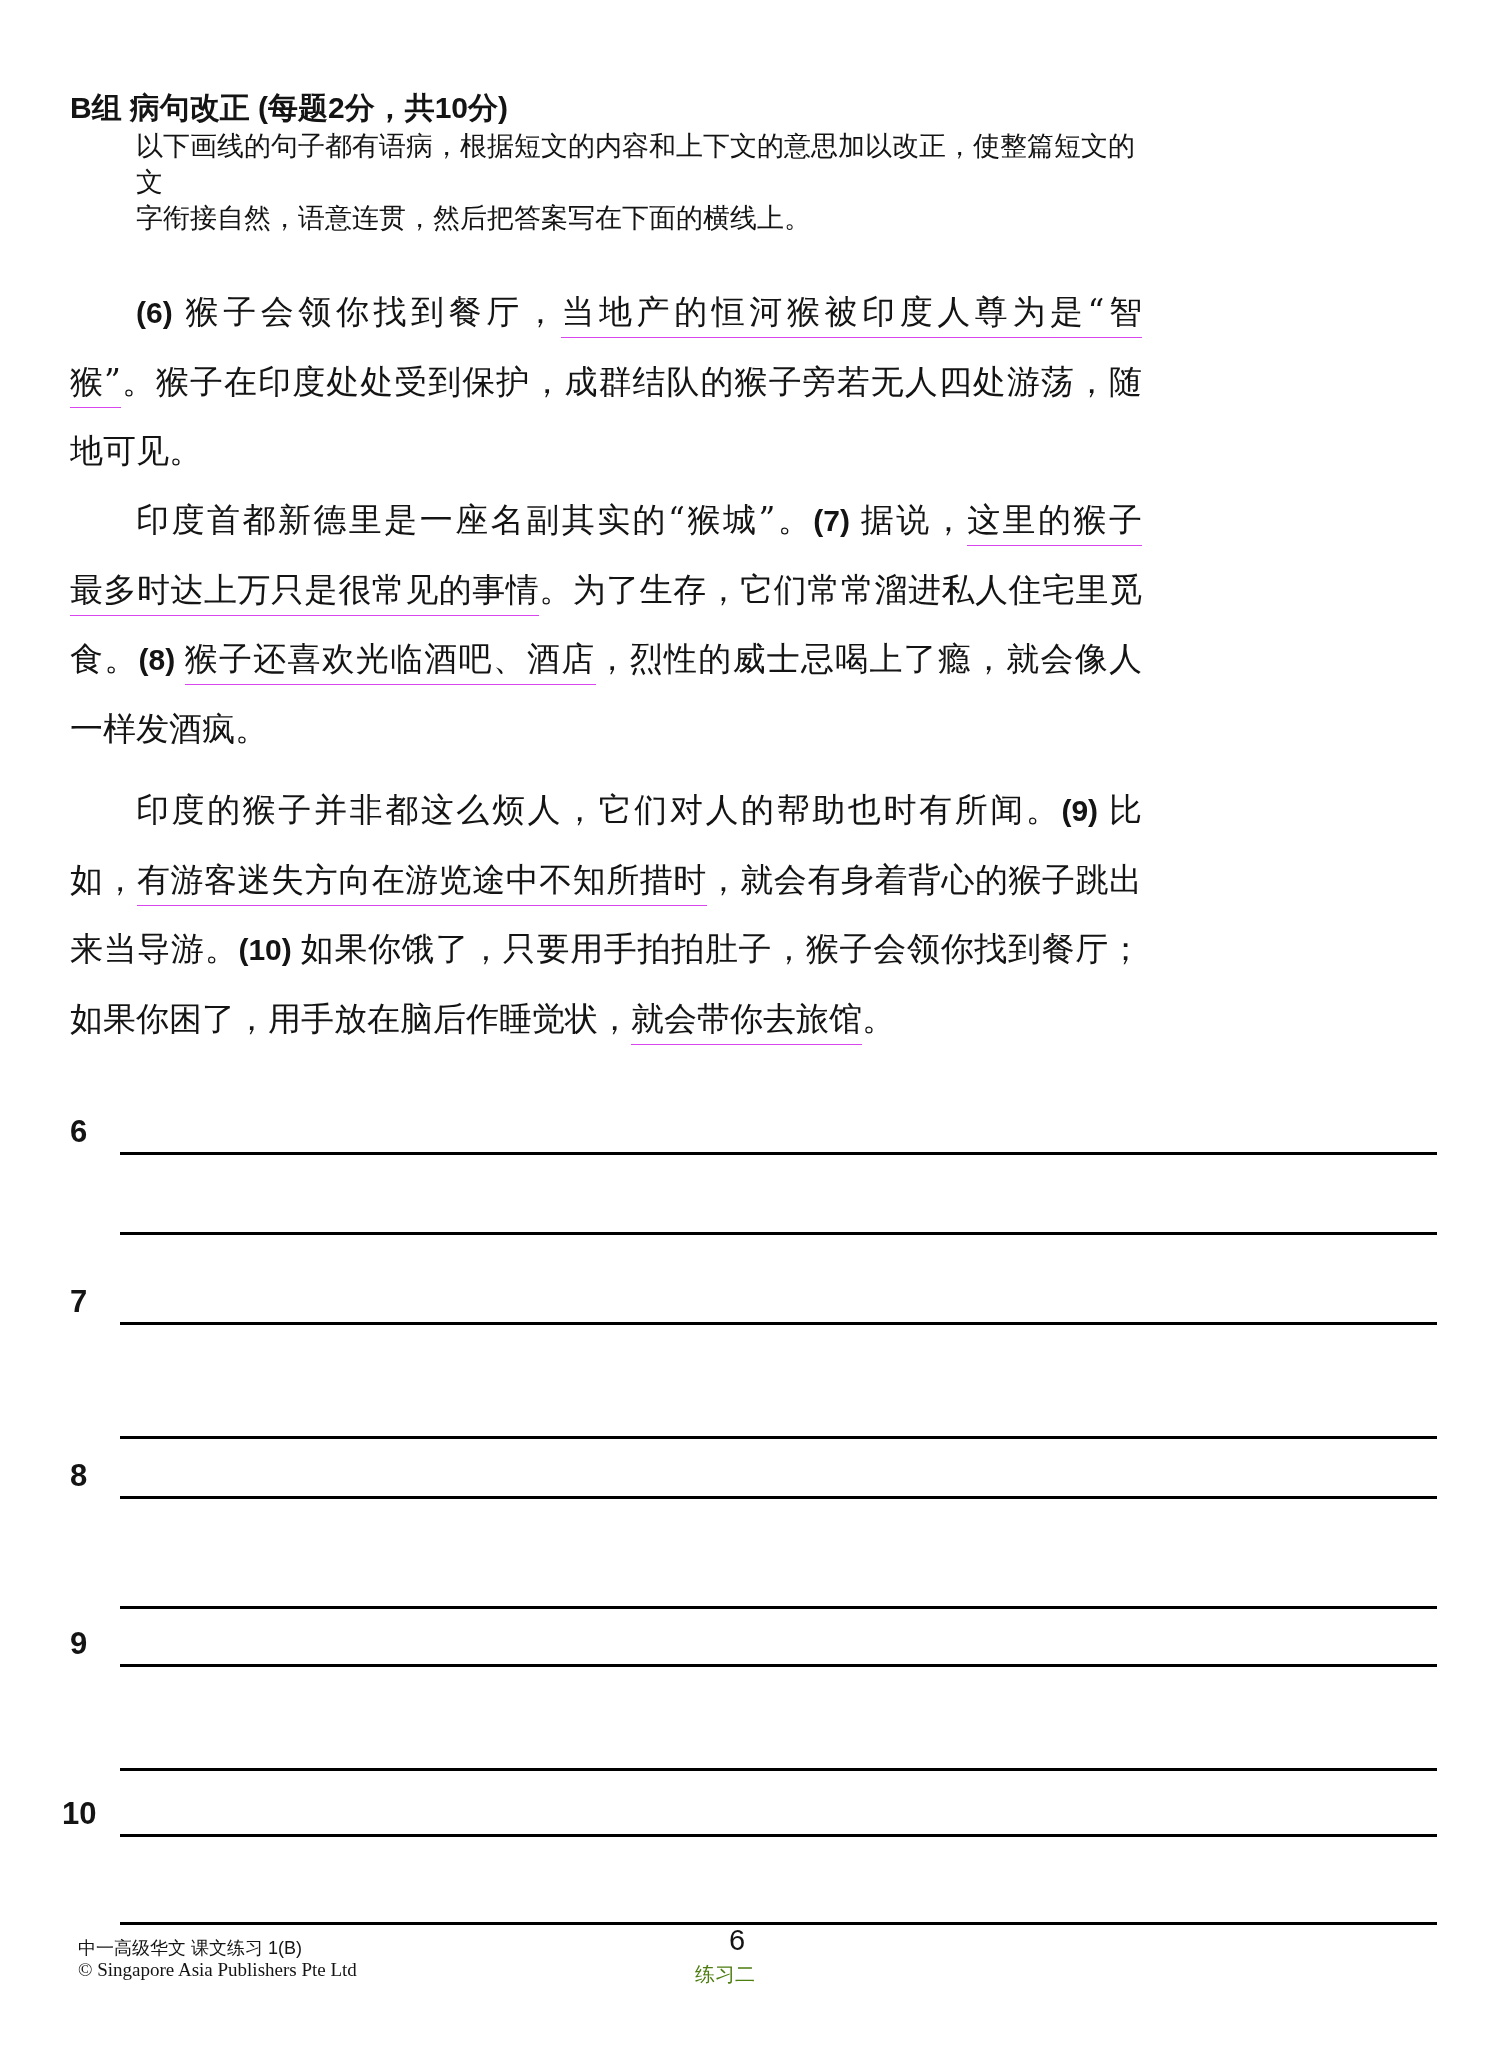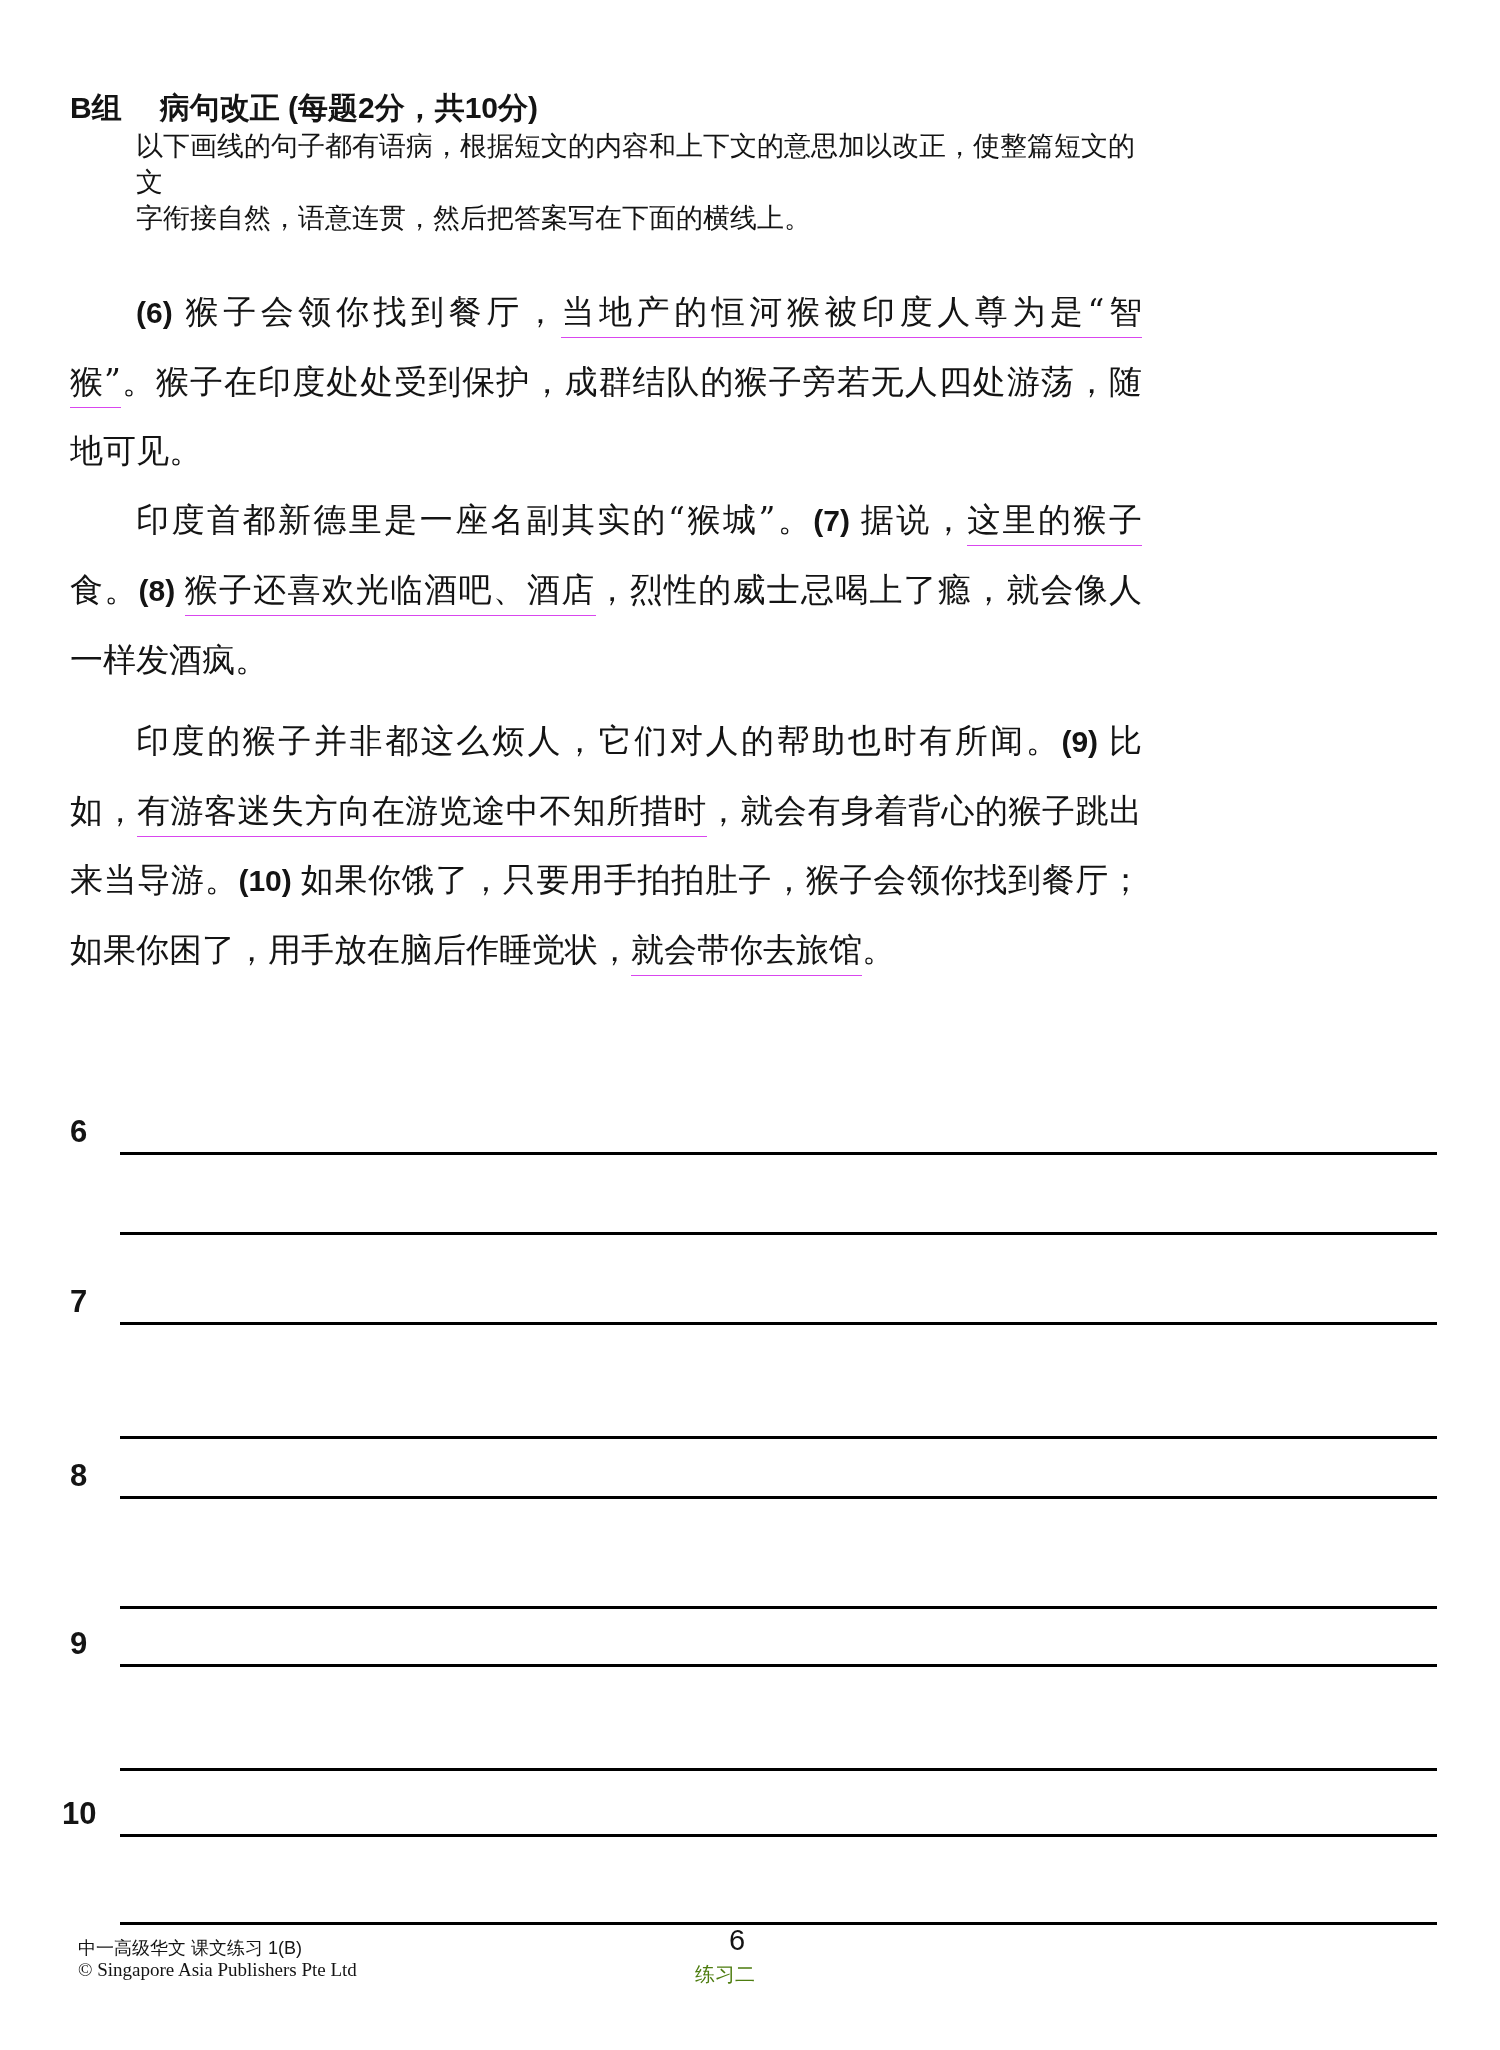--- a/index.html
+++ b/index.html
@@ -11,21 +11,21 @@
     color:#141414;
     font-family:"DejaVu Serif", serif;
     overflow:hidden;
   }
   
   .heading {
     position:absolute; left:70px; top:88px;
     font-family:"Liberation Sans", sans-serif;
     font-weight:700; font-size:30px; white-space:nowrap;
   }
-  .heading .section-label { margin-right:38px; }
+  .heading .section-label { margin-right:8px; }
   
   .instructions {
     position:absolute; left:136px; top:128px;
     font-family:"Liberation Sans", sans-serif;
     font-size:27px; line-height:36px; width:1010px;
   }
   
   #passage {
     position:absolute; left:70px; top:277px; width:1072px;
     font-size:33px; line-height:69px;
@@ -94,20 +94,21 @@
   </div>
 
   <div id="passage">
       <div class="para">
         <div class="pline indent"><span class="num">(6) </span><span>猴子会领你找到餐厅，</span><span class="ul">当地产的恒河猴被印度人尊为是“智</span></div>
         <div class="pline"><span class="ul">猴”</span><span>。猴子在印度处处受到保护，成群结队的猴子旁若无人四处游荡，随</span></div>
         <div class="pline flush"><span>地可见。</span></div>
       </div>
       <div class="para">
         <div class="pline indent"><span>印度首都新德里是一座名副其实的“猴城”。</span><span class="num">(7) </span><span>据说，</span><span class="ul">这里的猴子</span></div>
+        <div class="pline"><span class="ul">最多时达上万只是很常见的事情</span><span>。为了生存，它们常常溜进私人住宅里觅</span></div>
         <div class="pline"><span>食。</span><span class="num">(8) </span><span class="ul">猴子还喜欢光临酒吧、酒店</span><span>，烈性的威士忌喝上了瘾，就会像人</span></div>
         <div class="pline flush"><span>一样发酒疯。</span></div>
       </div>
       <div class="para gap">
         <div class="pline indent"><span>印度的猴子并非都这么烦人，它们对人的帮助也时有所闻。</span><span class="num">(9) </span><span>比</span></div>
         <div class="pline"><span>如，</span><span class="ul">有游客迷失方向在游览途中不知所措时</span><span>，就会有身着背心的猴子跳出</span></div>
         <div class="pline"><span>来当导游。</span><span class="num">(10) </span><span>如果你饿了，只要用手拍拍肚子，猴子会领你找到餐厅；</span></div>
         <div class="pline flush"><span>如果你困了，用手放在脑后作睡觉状，</span><span class="ul">就会带你去旅馆</span><span>。</span></div>
       </div>
     </div>

